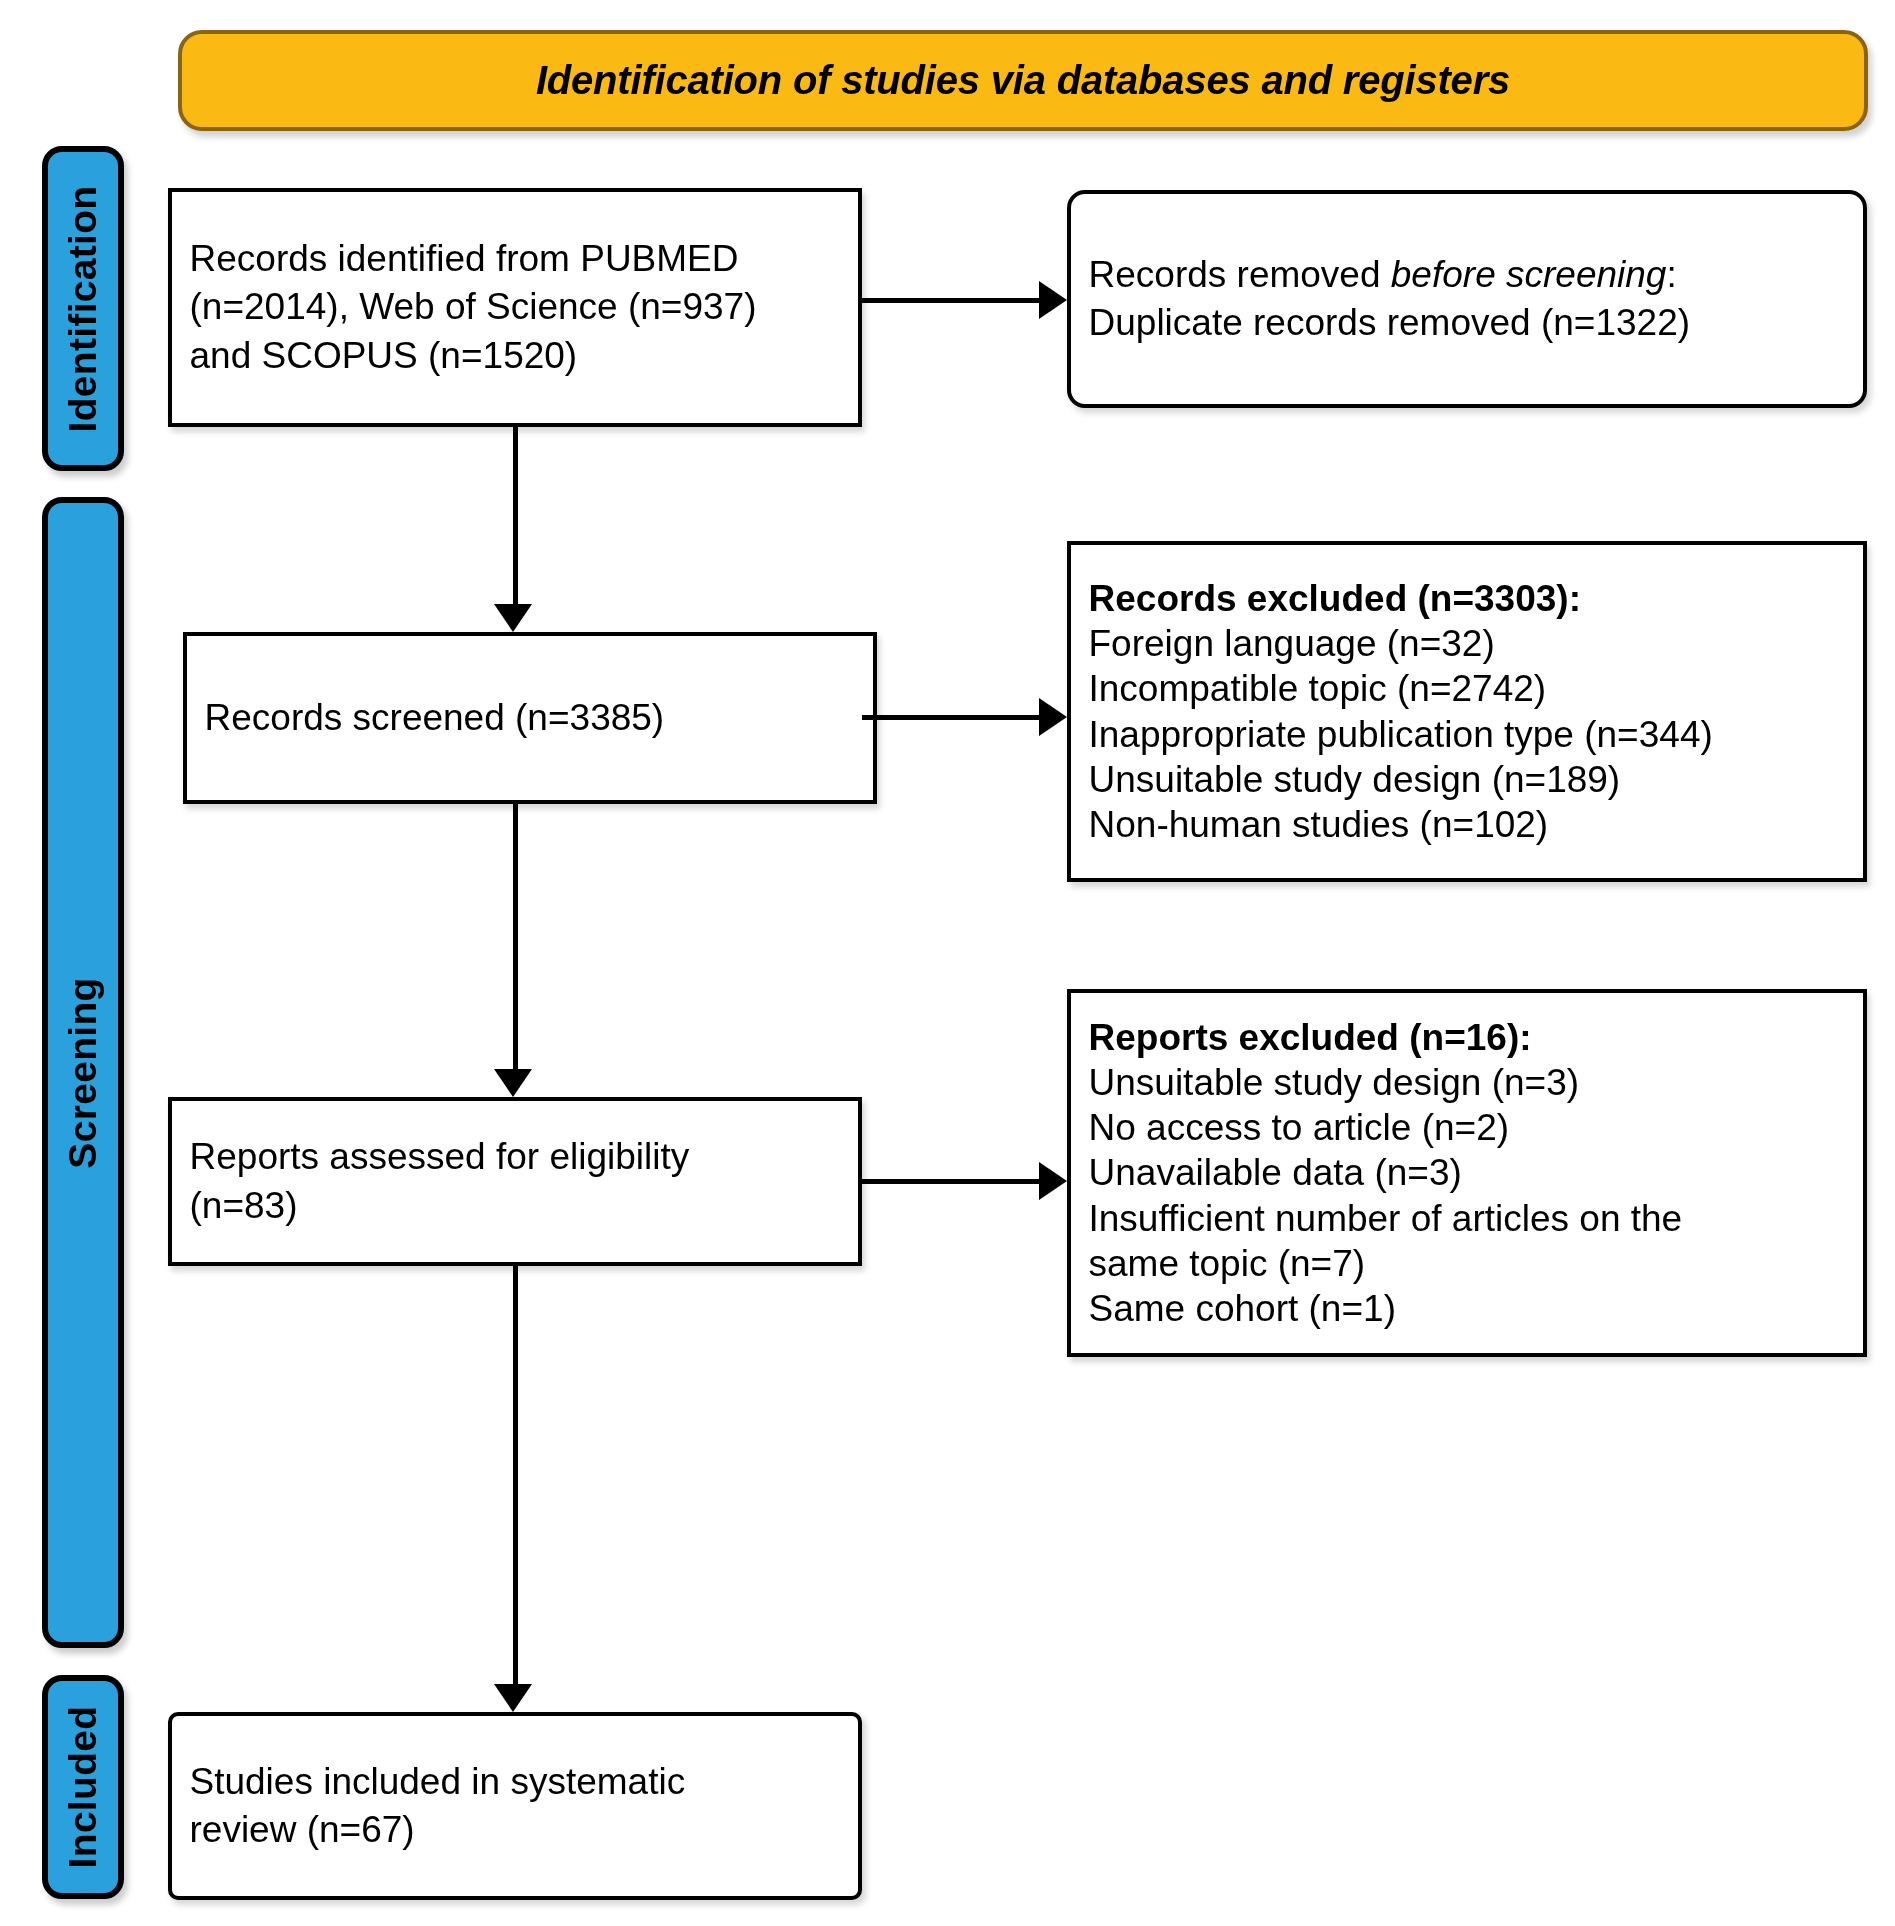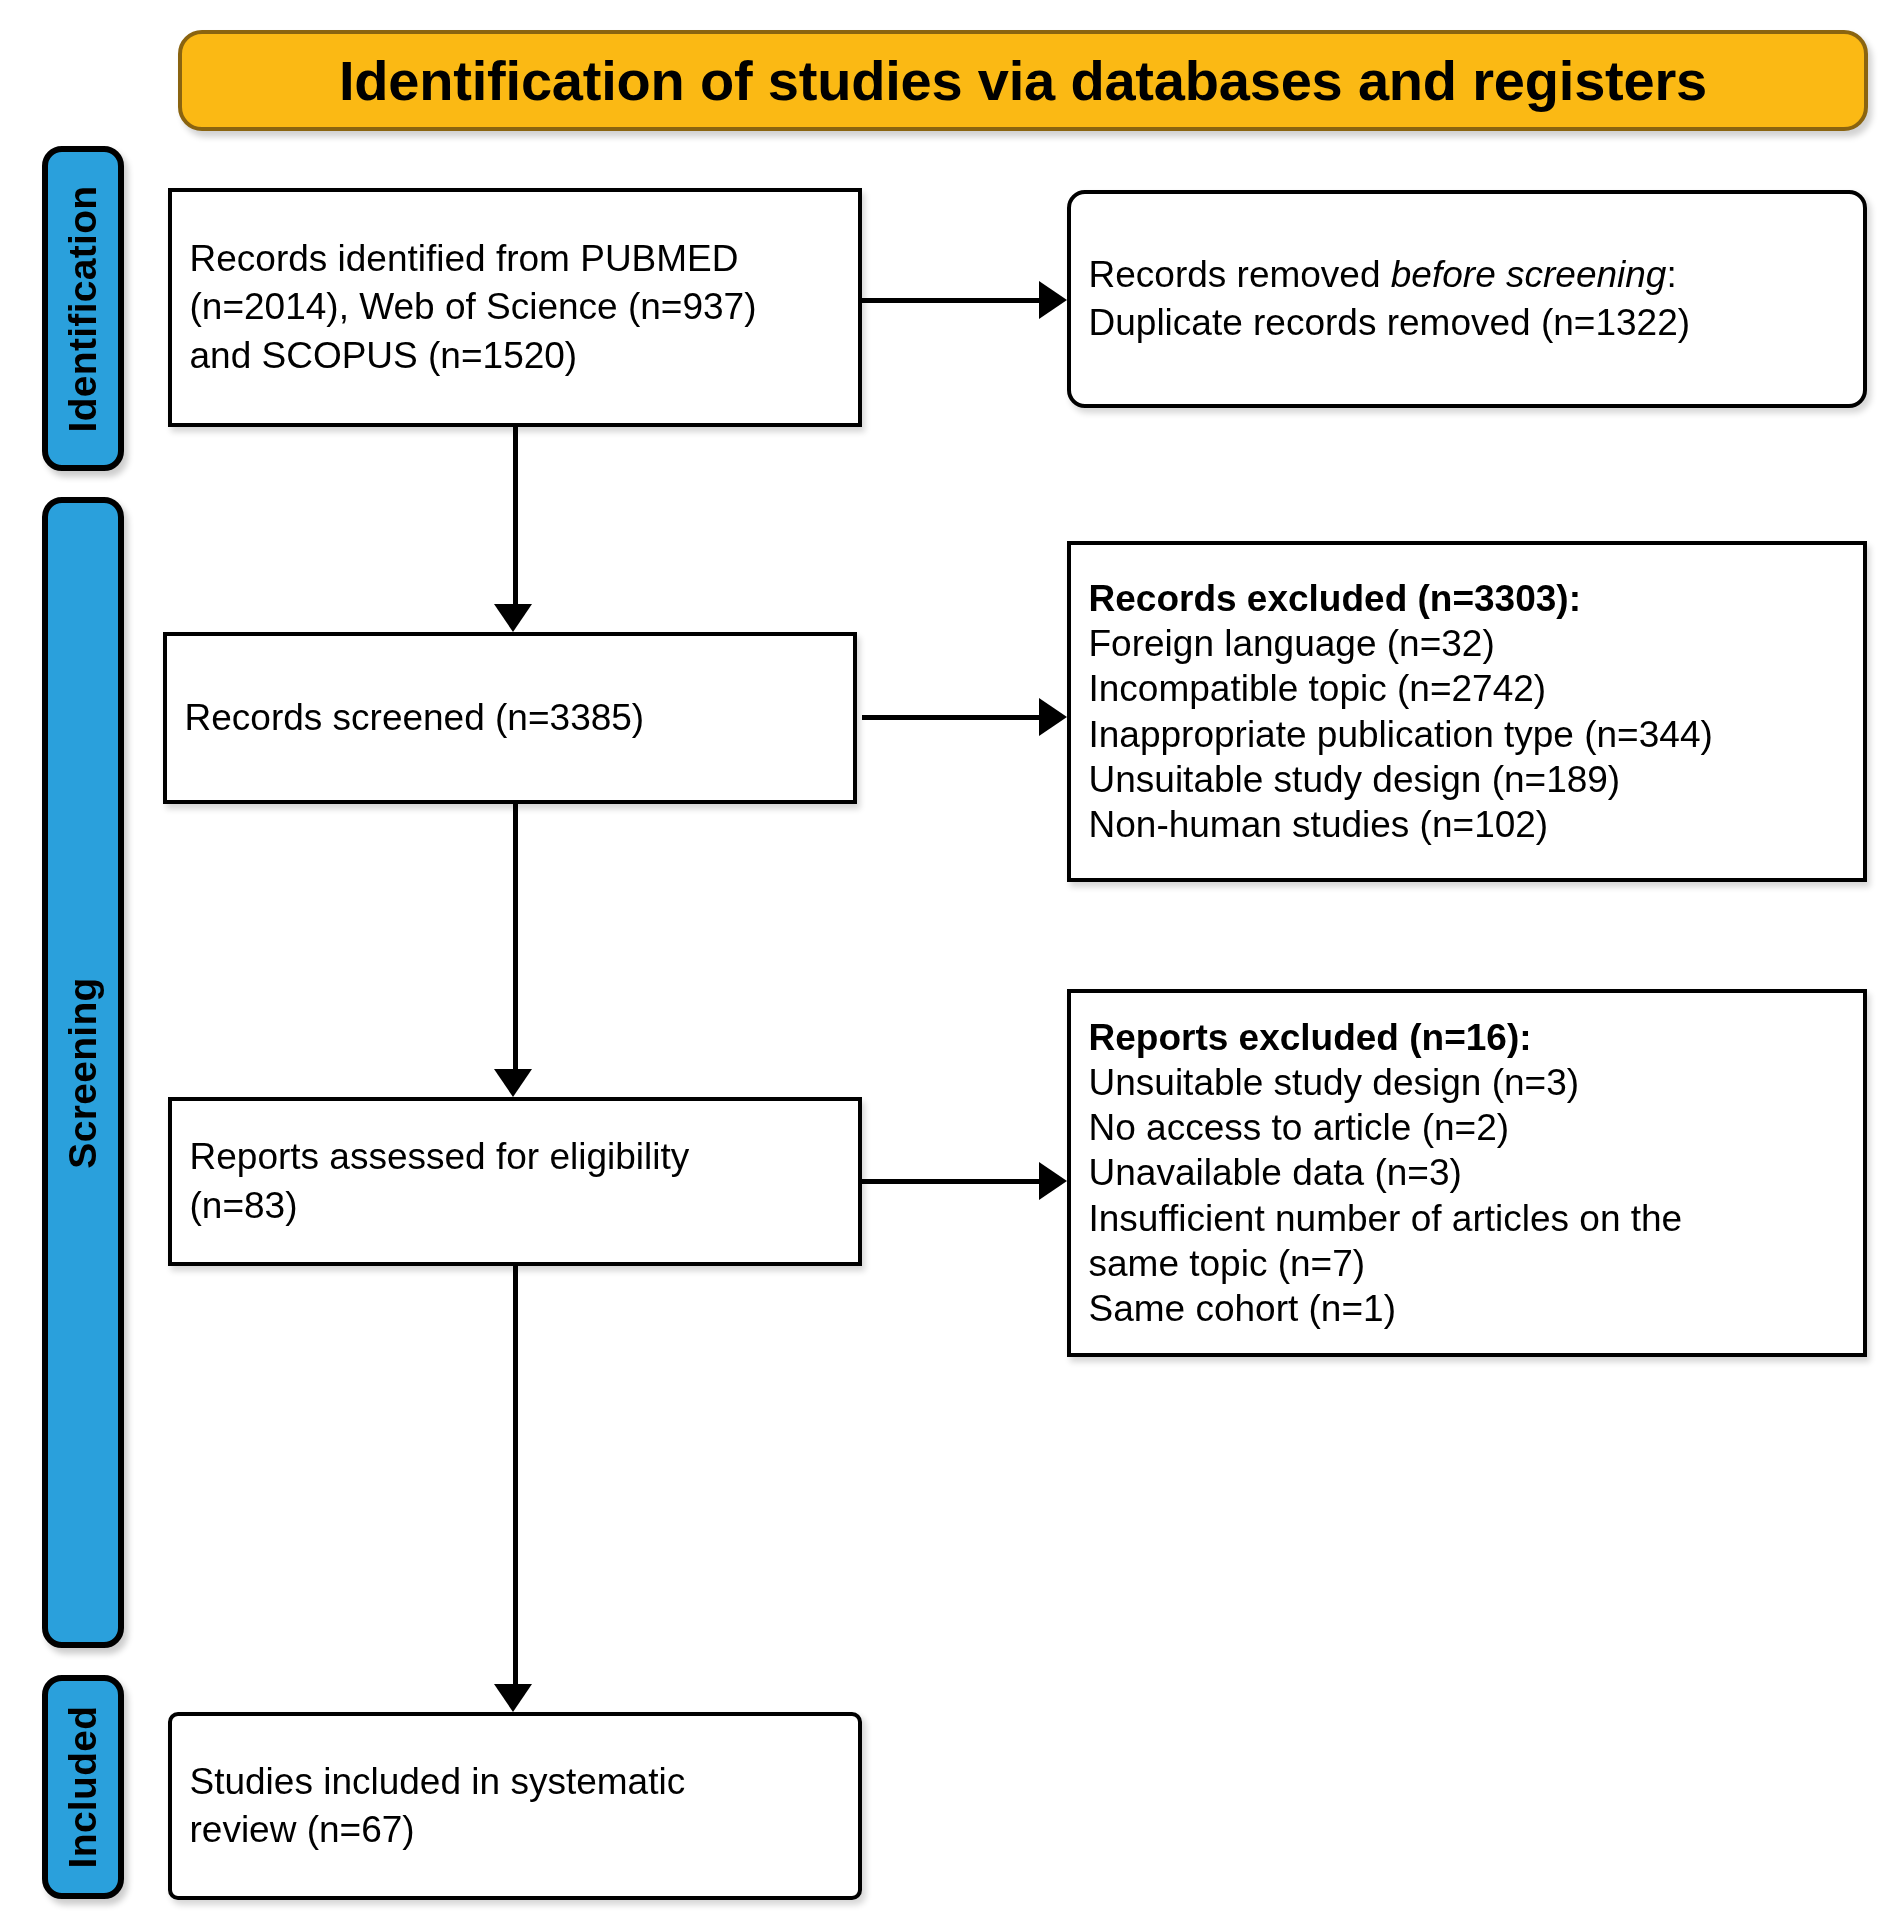--- a/index.html
+++ b/index.html
@@ -26,25 +26,26 @@
     background: #fbb914;
     border: 4.7px solid #8a6410;
     border-radius: 24px;
     box-sizing: border-box;
     display: flex;
     align-items: center;
     justify-content: center;
     box-shadow: 4px 5.4px 6.7px rgba(0,0,0,0.18);
   }
   .banner-title {
-    font-size: 56px;
+    font-size: 40px;
     font-weight: bold;
     color: #000000;
     letter-spacing: -0.2px;
     white-space: nowrap;
+    font-style: italic;
   }
 
   
   .band {
     position: absolute;
     left: 42px;
     width: 82px;
     background: #2aa0dc;
     border: 6px solid #000000;
     border-radius: 20px;
@@ -82,21 +83,21 @@
     line-height: 1.30;
     color: #000000;
     width: 100%;
   }
   .box-text.tight { line-height: 1.22; }
   .box-text .hd { font-weight: bold; }
   .box-text .it { font-style: italic; }
 
   
   #box-identified   { left: 168px;  top: 188px;  width: 694px; height: 239px; }
-  #box-screened     { left: 163px;  top: 632px;  width: 694px; height: 172px; }
+  #box-screened     { left: 183px;  top: 632px;  width: 694px; height: 172px; }
   #box-eligibility  { left: 168px;  top: 1097px; width: 694px; height: 169px; }
   #box-included     { left: 168px;  top: 1712px; width: 694px; height: 188px; border-radius: 10px; }
 
   
   #box-removed           { left: 1067px; top: 190px;  width: 800px; height: 218px; border-radius: 18px; }
   #box-records-excluded  { left: 1067px; top: 541px;  width: 800px; height: 341px; }
   #box-reports-excluded  { left: 1067px; top: 989px; width: 800px; height: 368px; }
 
   
   .conn { position: absolute; }

